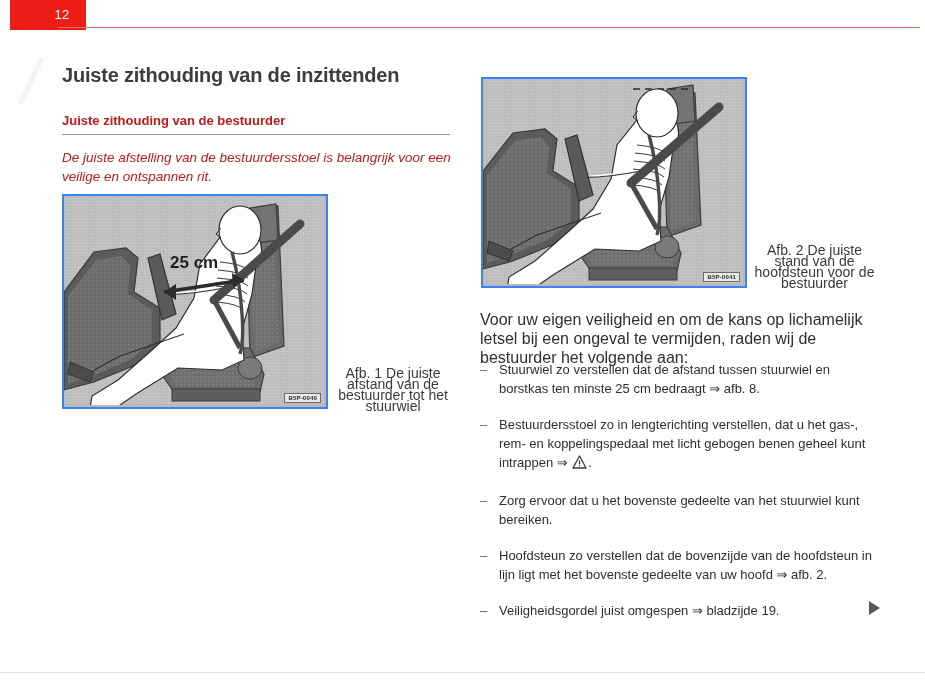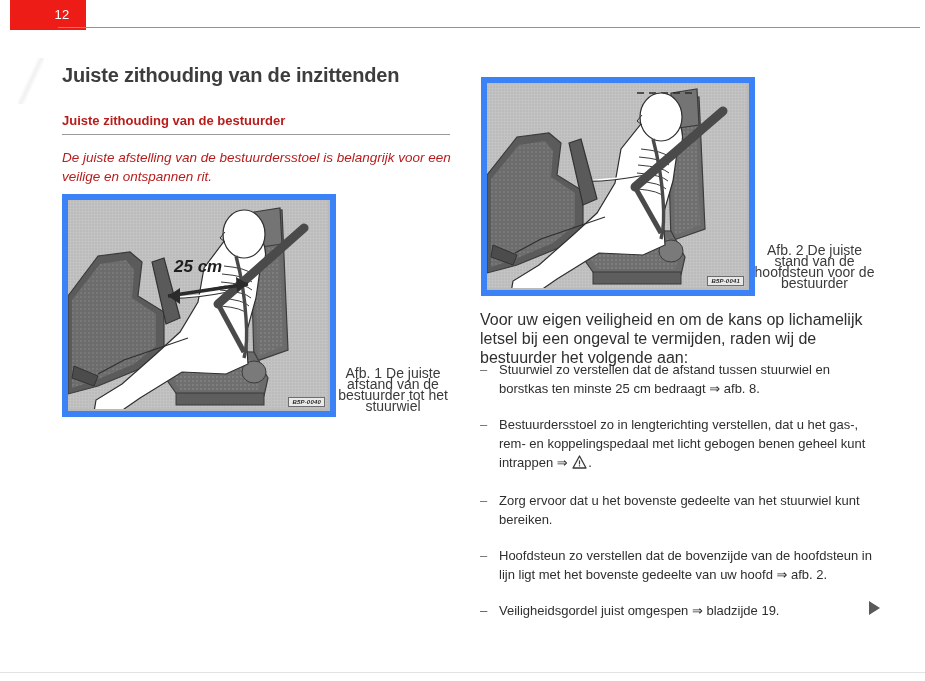--- a/index.html
+++ b/index.html
@@ -83,25 +83,24 @@
   p.lead {
     margin: 13px 0 0 0;
     font-style: italic;
     font-size: 13.5px;
     line-height: 19px;
     color: #b91c1c;
   }
 
   
   .figure-frame {
-    border: 6px solid #3b82f6;
+    border: 2px solid #3b82f6;
     background: #b9b9b9;
     position: relative;
     overflow: hidden;
-    font-style: italic;
   }
   .fig1-frame {
     position: absolute;
     left: 0;
     top: 131px;
     width: 262px;
     height: 211px;
   }
   .fig2-frame {
     position: absolute;

